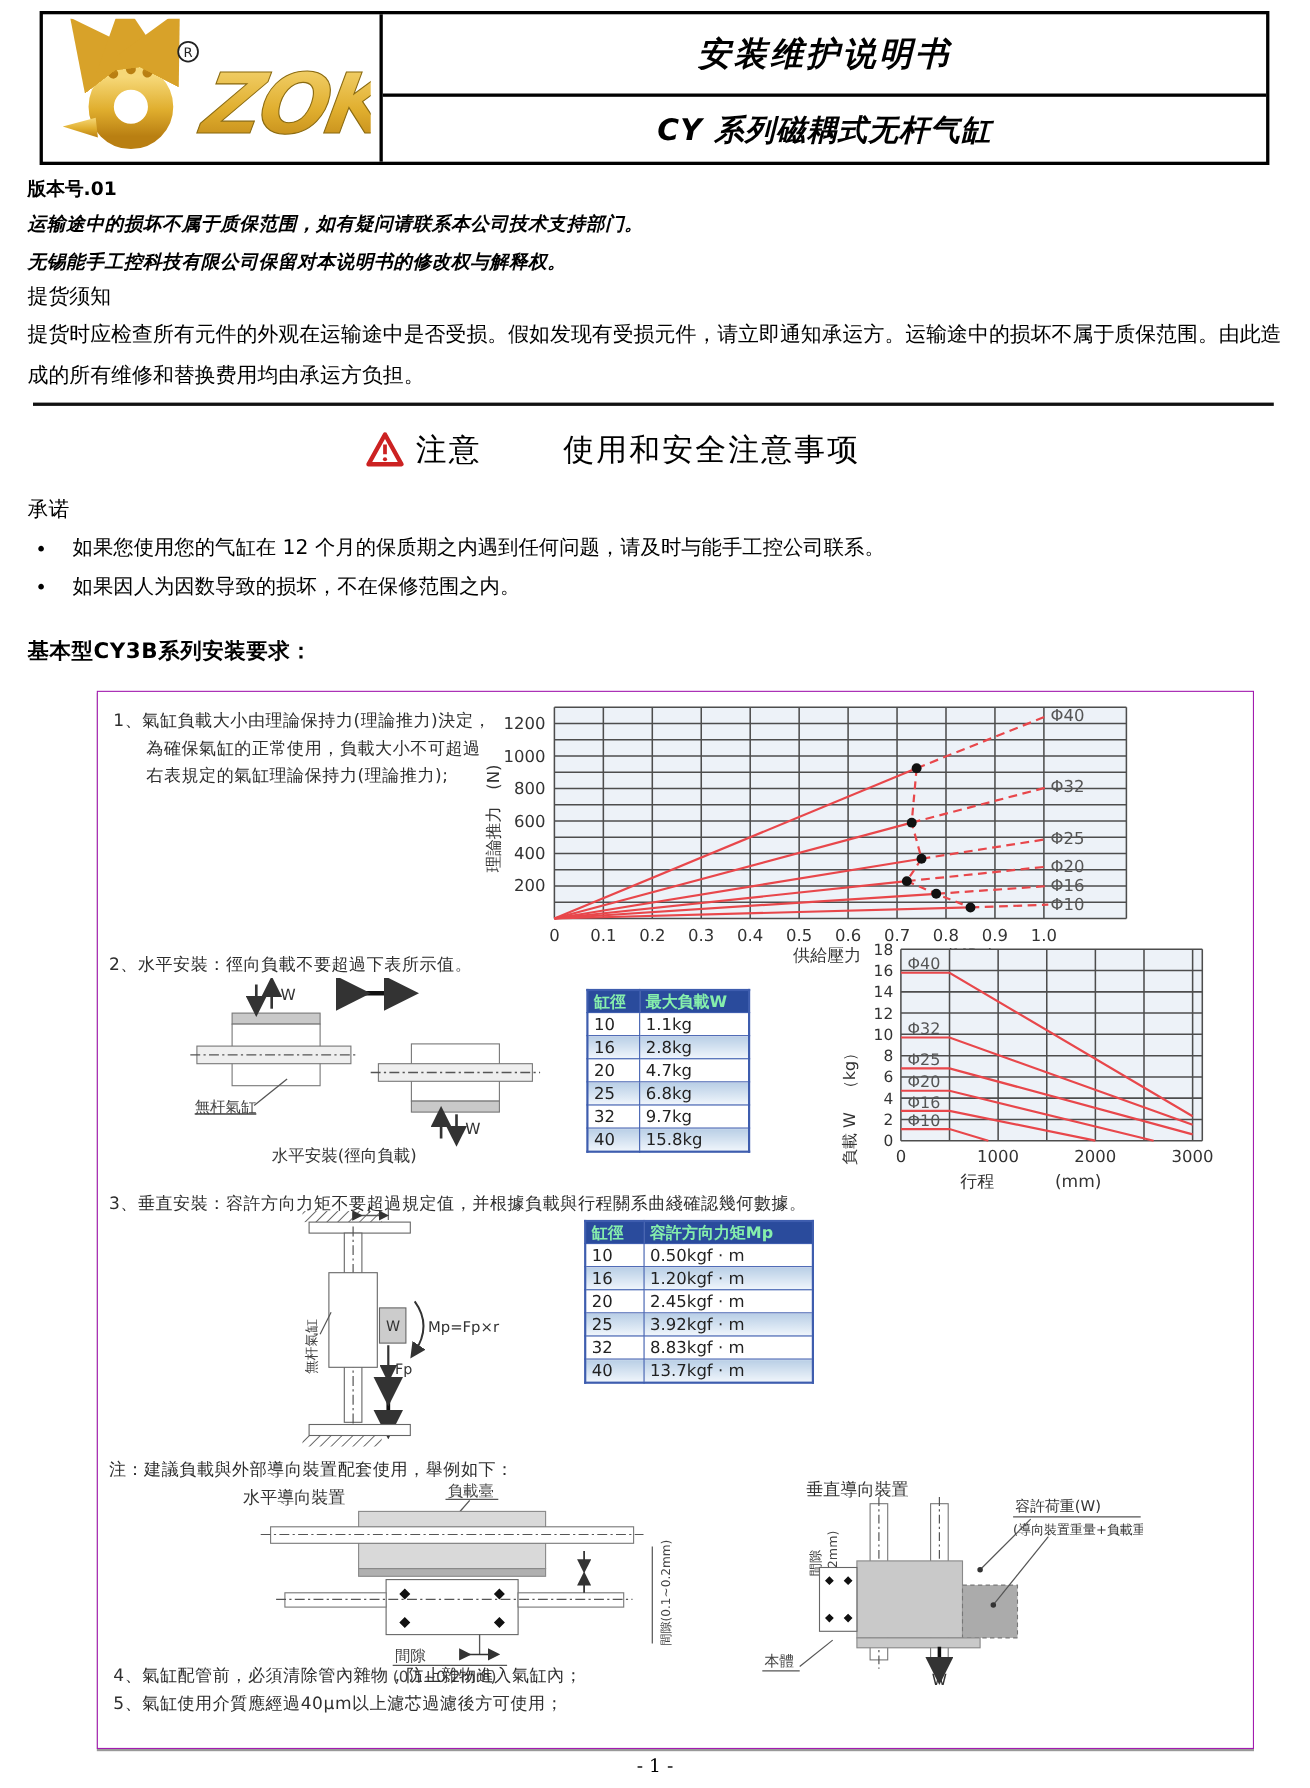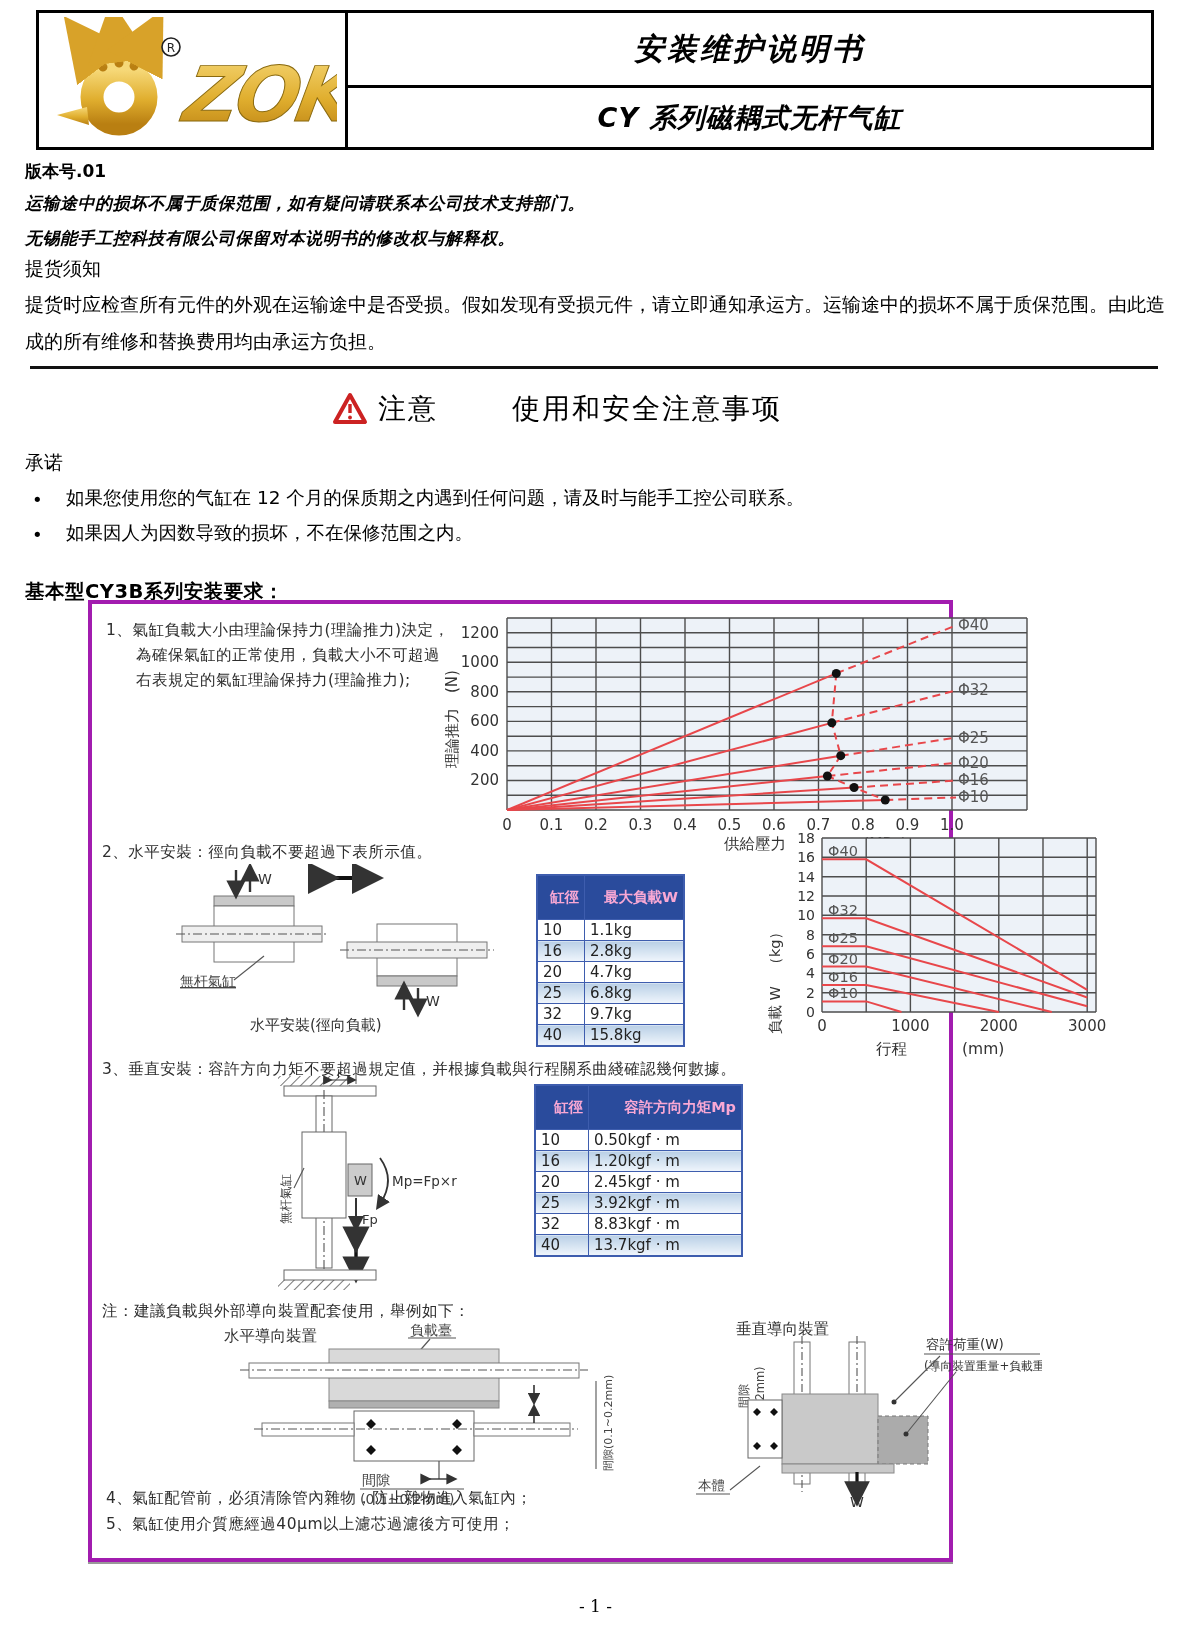--- a/index.html
+++ b/index.html
@@ -16,26 +16,26 @@
   .version{left:25px;top:160px;font-size:17px;font-weight:bold;}
   .disc{left:25px;font-size:17px;font-weight:bold;font-style:italic;letter-spacing:.5px;}
   .h2{font-size:19px;font-weight:normal;}
   .para{left:25px;top:286px;width:1142px;font-size:19px;line-height:37px;}
   .rule{left:30px;top:366px;width:1128px;border-top:3px solid #111;height:0;}
   .warn-label{font-family:"DejaVu Serif","Liberation Serif",serif;font-size:28px;letter-spacing:2px;}
   .bullet-dot{font-size:18px;}
   .bullet-tx{font-size:18.5px;}
   .sechead{left:25px;top:578px;font-size:19.5px;font-weight:900;letter-spacing:.5px;}
   
-  .box{left:88px;top:600px;width:865px;height:962px;border:4px solid #a21caf;box-shadow:0 2px 0 #999;box-sizing:border-box;}
+  .box{left:88px;top:628px;width:1052px;height:962px;border:1px solid #a21caf;box-shadow:0 2px 0 #999;box-sizing:border-box;}
   .box .t{position:absolute;font-size:15.5px;color:#2e2e2e;letter-spacing:.5px;white-space:nowrap;}
   .dtable{position:absolute;border-collapse:collapse;font-size:15px;color:#222;
           border:2px solid #3e5dae;}
-  .dtable th{background:#2a4b9c;color:#f9a8d4;font-size:14.5px;font-weight:bold;padding:12px 5px;
-             border:1.6px solid #3e5dae;text-align:right;white-space:nowrap;}
+  .dtable th{background:#2a4b9c;color:#86efac;font-size:14.5px;font-weight:bold;padding:0 5px;
+             border:1.6px solid #3e5dae;text-align:left;white-space:nowrap;}
   .dtable td{padding:1px 5px;border:1.6px solid #3e5dae;background:#fff;white-space:nowrap;}
   .dtable tr.alt td{background:linear-gradient(#b9cfe6,#f0f6fc);}
   svg text{font-family:"DejaVu Sans","Liberation Sans",sans-serif;}
   .pageno{left:0;top:1596px;width:1191px;text-align:center;font-size:17px;
           font-family:"DejaVu Serif","Liberation Serif",serif;}
 </style>
 </head>
 <body>
 
 <div class="page">

